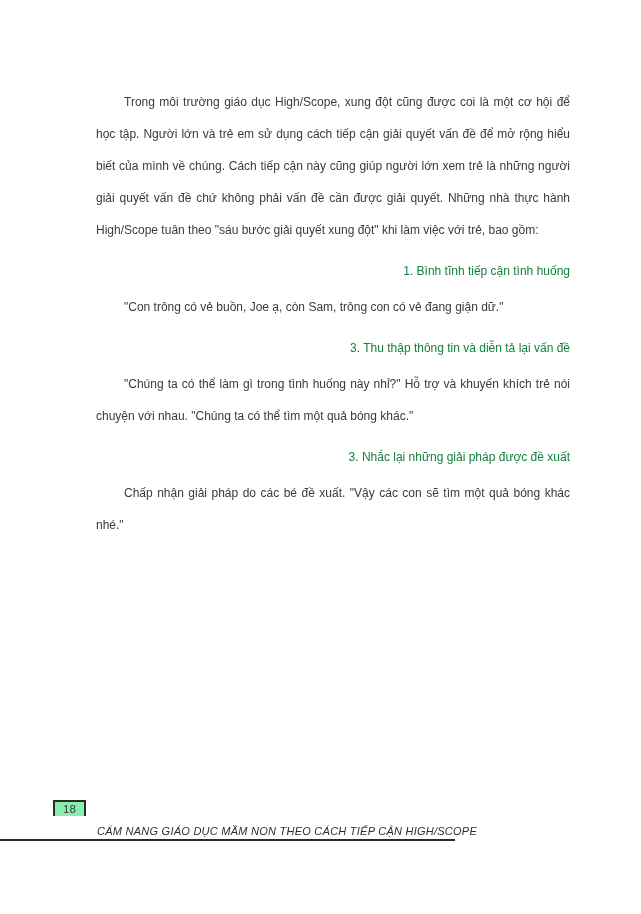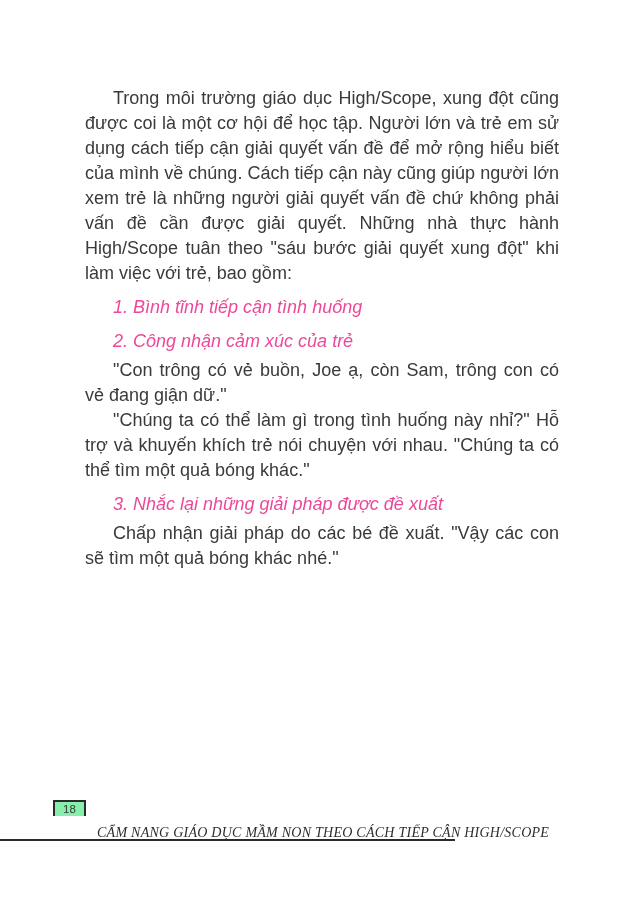--- a/index.html
+++ b/index.html
@@ -10,38 +10,37 @@
   .page {
     position: relative;
     width: 641px;
     height: 914px;
     background: #ffffff;
     overflow: hidden;
     font-family: "Liberation Sans", "DejaVu Sans", sans-serif;
   }
   .text-block {
     position: absolute;
-    left: 85px;
+    left: 96px;
     top: 86px;
     width: 474px;
-    font-size: 18px;
-    line-height: 25px;
+    font-size: 12px;
+    line-height: 32px;
     color: #3a3a3a;
     text-align: justify;
   }
   .text-block p {
     margin: 0;
     text-indent: 28px;
   }
   .step-heading {
-    font-style: italic;
-    text-align: left;
+    text-align: right;
     margin-top: 9px !important;
     margin-bottom: 4px !important;
-    color: #ec4899;
+    color: #15803d;
   }
   .step-body {
     margin-bottom: 0;
   }
   .intro-para {
     margin-bottom: 0;
   }
   
   .footer-rule {
     position: absolute;
@@ -67,41 +66,40 @@
   .page-num {
     font-size: 11.5px;
     color: #3a3a3a;
     line-height: 1;
     padding-top: 2px;
   }
   .running-title {
     position: absolute;
     left: 97px;
     top: 825px;
-    font-size: 14px;
+    font-size: 11px;
     font-style: italic;
     color: #2e2e2e;
     letter-spacing: 0.25px;
     white-space: nowrap;
-    font-family: Liberation Serif, serif;
   }
 </style>
 </head>
 <body>
 
 <div class="page">
 
   <div class="text-block">
     <p class="intro-para">Trong môi trường giáo dục High/Scope, xung đột cũng được coi là một cơ hội để học tập. Người lớn và trẻ em sử dụng cách tiếp cận giải quyết vấn đề để mở rộng hiểu biết của mình về chúng. Cách tiếp cận này cũng giúp người lớn xem trẻ là những người giải quyết vấn đề chứ không phải vấn đề cần được giải quyết. Những nhà thực hành High/Scope tuân theo "sáu bước giải quyết xung đột" khi làm việc với trẻ, bao gồm:</p>
 
     <p class="step-heading">1. Bình tĩnh tiếp cận tình huống</p>
 
-    <p class="step-heading">2. Công nhận cảm xúc của trẻ</p>
     <p class="step-body">"Con trông có vẻ buồn, Joe ạ, còn Sam, trông con có vẻ đang giận dữ."</p>
 
+    <p class="step-heading">3. Thu thập thông tin và diễn tả lại vấn đề</p>
 
     <p class="step-body">"Chúng ta có thể làm gì trong tình huống này nhỉ?" Hỗ trợ và khuyến khích trẻ nói chuyện với nhau. "Chúng ta có thể tìm một quả bóng khác."</p>
 
     <p class="step-heading">3. Nhắc lại những giải pháp được đề xuất</p>
     <p class="step-body">Chấp nhận giải pháp do các bé đề xuất. "Vậy các con sẽ tìm một quả bóng khác nhé."</p>
   </div>
 
   <div class="footer-rule"></div>
 
   <div class="page-num-box">

